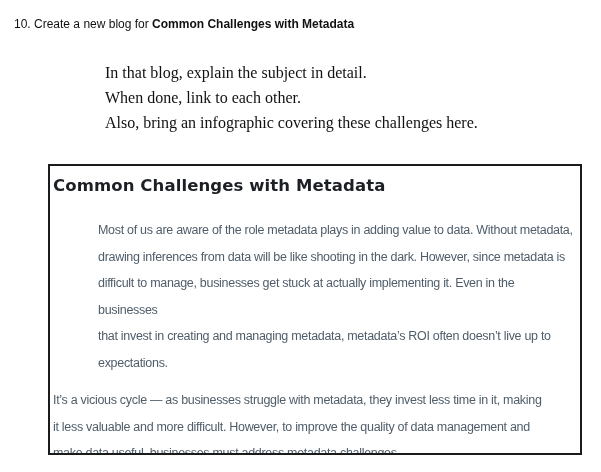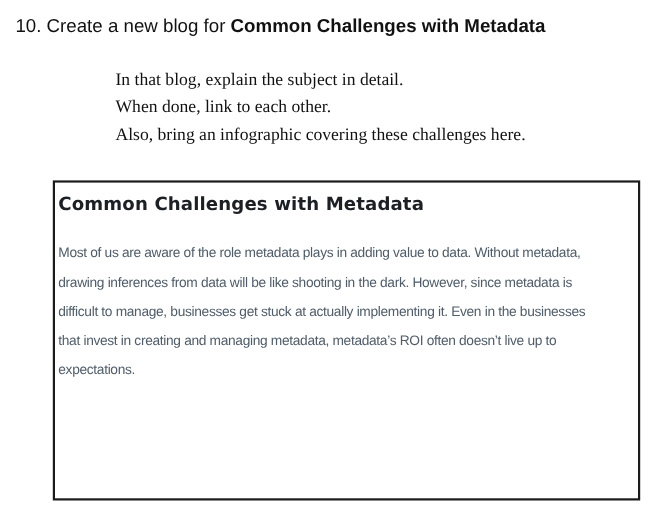--- a/index.html
+++ b/index.html
@@ -13,21 +13,21 @@
     height: 472px;
     background: var(--background, #fff);
     font-family: "Liberation Sans", sans-serif;
     overflow: hidden;
   }
   .step {
     position: absolute;
     left: 14px;
     top: 12px;
     margin: 0;
-    font-size: 17px;
+    font-size: 12px;
     line-height: 24px;
     color: var(--page_text, #111);
     white-space: nowrap;
   }
   .step strong { font-weight: bold; }
   .instructions {
     position: absolute;
     left: 105px;
     top: 60px;
     margin: 0;
@@ -59,36 +59,39 @@
     color: var(--heading_text, #1c2025);
   }
   .card-para {
     margin: 0;
     font-size: 12.5px;
     letter-spacing: -0.3px;
     line-height: 26.5px;
     white-space: pre-line;
     color: var(--body_text, #4f5d6a);
   }
-  .para-1 { margin-top: 21px; }
+  .para-1 { margin-top: 21px; margin-left: 45px; }
   .para-2 { margin-top: 11px; }
 </style>
 </head>
 <body>
 
 <div class="page">
 
   <p class="step"><span>10. Create a new blog for </span><strong>Common Challenges with Metadata</strong></p>
 
   <div class="instructions">In that blog, explain the subject in detail.
 When done, link to each other.
 Also, bring an infographic covering these challenges here.</div>
 
   <section class="card">
     <h2 class="card-title">Common Challenges with Metadata</h2>
     <p class="card-para para-1">Most of us are aware of the role metadata plays in adding value to data. Without metadata,
 drawing inferences from data will be like shooting in the dark. However, since metadata is
 difficult to manage, businesses get stuck at actually implementing it. Even in the businesses
 that invest in creating and managing metadata, metadata’s ROI often doesn’t live up to
 expectations.</p>
+    <p class="card-para para-2">It’s a vicious cycle — as businesses struggle with metadata, they invest less time in it, making
+it less valuable and more difficult. However, to improve the quality of data management and
+make data useful, businesses must address metadata challenges.</p>
   </section>
 
 </div>
 
 </body></html>

